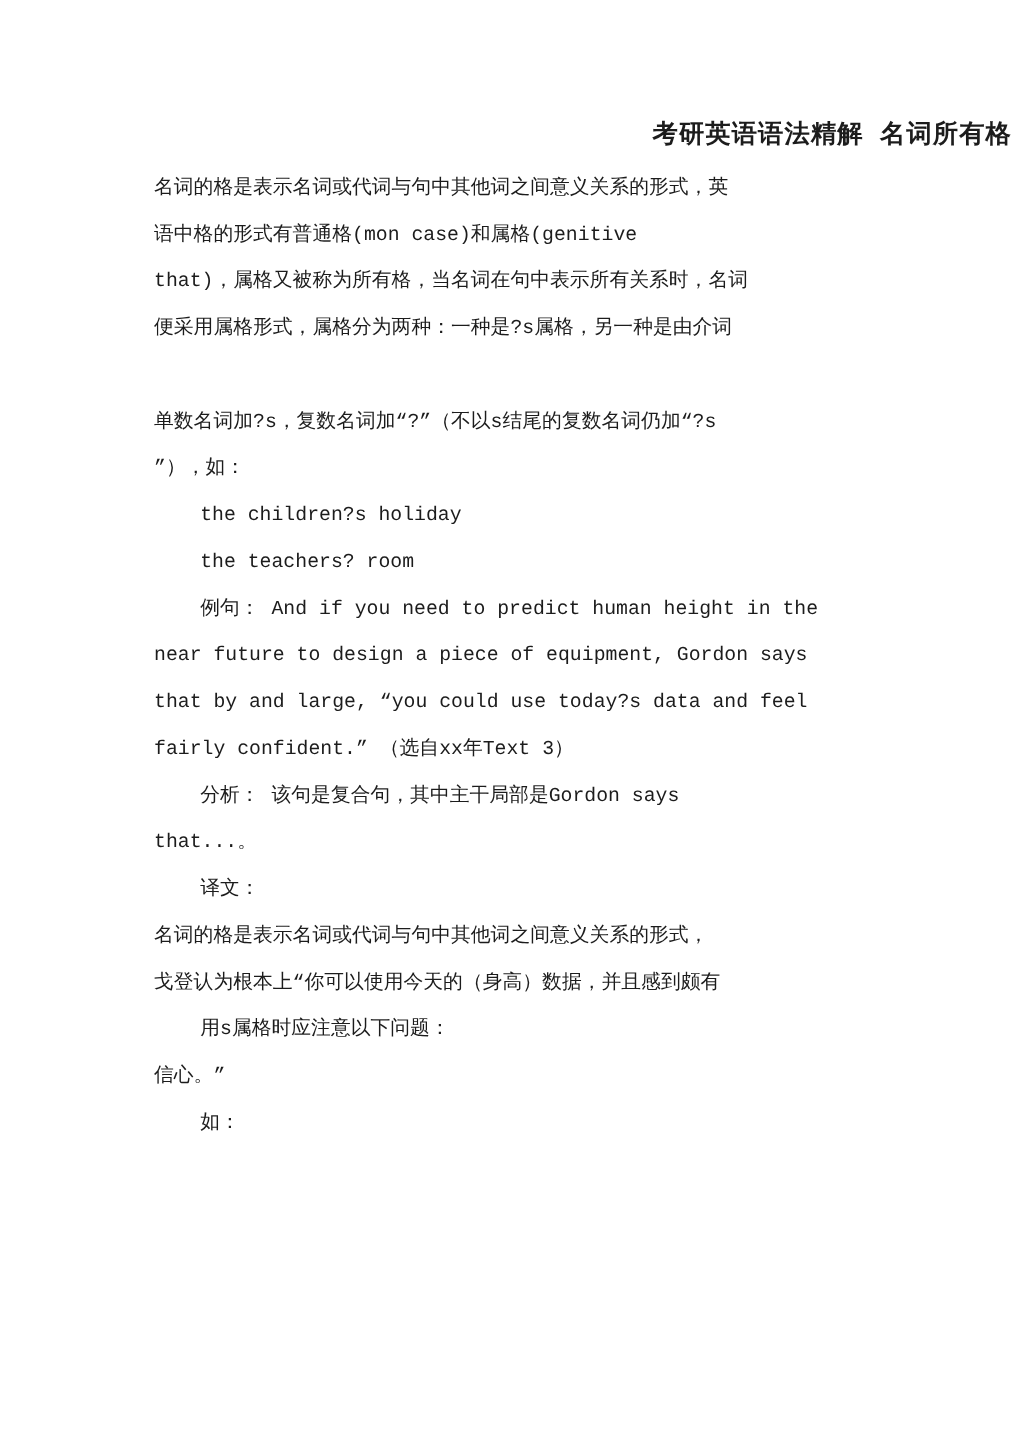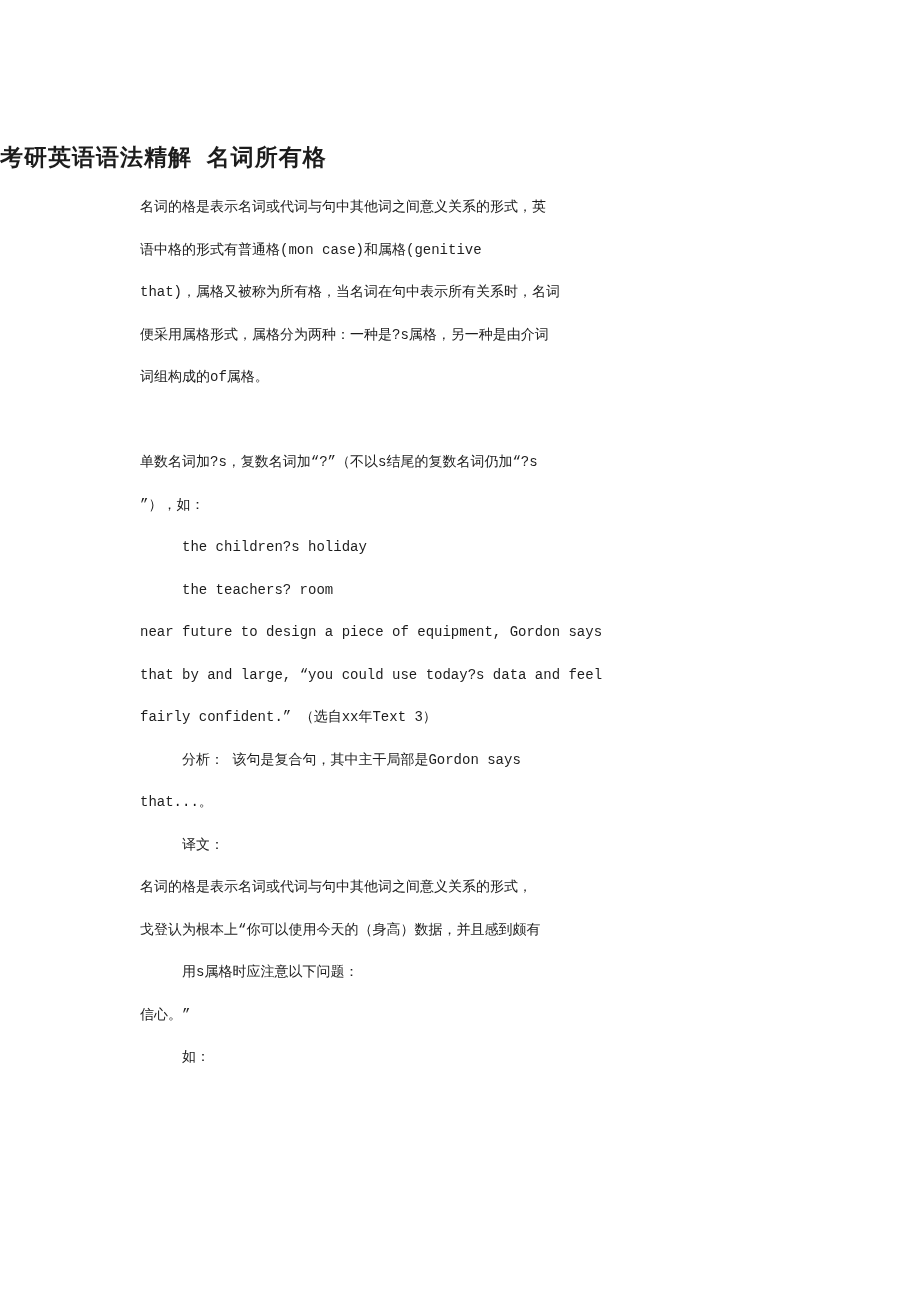--- a/index.html
+++ b/index.html
@@ -12,61 +12,60 @@
     width: 920px;
     height: 1302px;
     background: #ffffff;
     overflow: hidden;
     color: #1c1c1c;
     font-family: "Liberation Mono", "DejaVu Sans Mono", monospace;
   }
   .doc-title {
     padding-top: 106px;
     width: 920px;
-    text-align: left;
+    text-align: right;
     font-size: 23px;
     font-weight: bold;
     line-height: 34px;
     letter-spacing: 1px;
     white-space: pre;
-    margin-top: 36px;
   }
   .doc-body {
     margin-top: 10px;
     padding-left: 140px;
     padding-right: 60px;
   }
   .line {
-    font-size: 14px;
+    font-size: 18px;
     line-height: 42.5px;
     min-height: 42.5px;
     white-space: pre;
   }
   .indent {
     padding-left: 42px;
   }
 </style>
 </head>
 <body>
 
 <div class="page">
 
   <div class="doc-title">考研英语语法精解 名词所有格</div>
 
   <div class="doc-body">
     <div class="line">名词的格是表示名词或代词与句中其他词之间意义关系的形式，英</div>
     <div class="line">语中格的形式有普通格(mon case)和属格(genitive</div>
     <div class="line">that)，属格又被称为所有格，当名词在句中表示所有关系时，名词</div>
     <div class="line">便采用属格形式，属格分为两种：一种是?s属格，另一种是由介词</div>
-    <div class="line">词组构成的of属格。</div>
     <div class="line"></div>
     <div class="line">单数名词加?s，复数名词加“?”（不以s结尾的复数名词仍加“?s</div>
     <div class="line">”），如：</div>
     <div class="line indent">the children?s holiday</div>
     <div class="line indent">the teachers? room</div>
+    <div class="line indent">例句： And if you need to predict human height in the</div>
     <div class="line">near future to design a piece of equipment, Gordon says</div>
     <div class="line">that by and large, “you could use today?s data and feel</div>
     <div class="line">fairly confident.” （选自xx年Text 3）</div>
     <div class="line indent">分析： 该句是复合句，其中主干局部是Gordon says</div>
     <div class="line">that...。</div>
     <div class="line indent">译文：</div>
     <div class="line">名词的格是表示名词或代词与句中其他词之间意义关系的形式，</div>
     <div class="line">戈登认为根本上“你可以使用今天的（身高）数据，并且感到颇有</div>
     <div class="line indent">用s属格时应注意以下问题：</div>
     <div class="line">信心。”</div>

